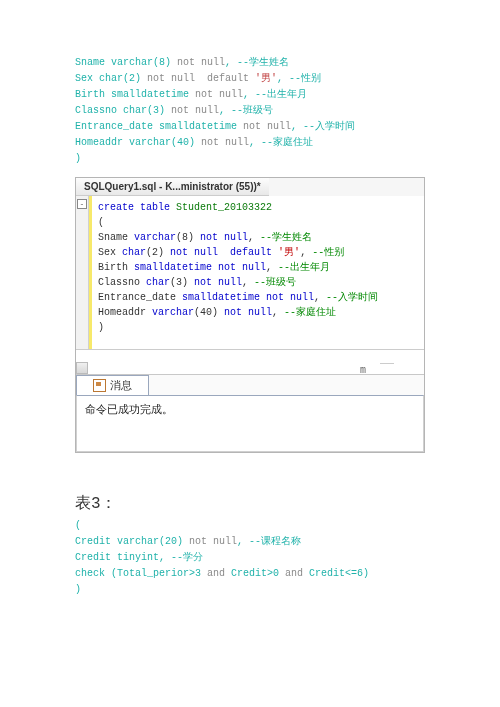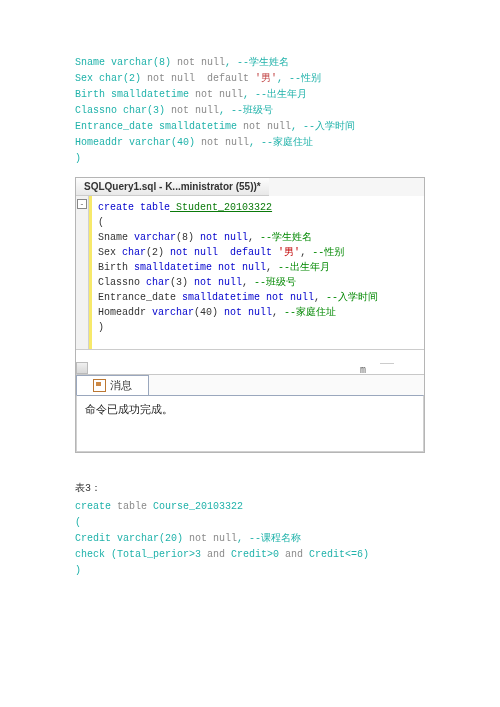--- a/index.html
+++ b/index.html
@@ -62,21 +62,21 @@
     width: 3px;
     background: #f7e96a;
   }
   .editor-code {
     padding: 4px 6px 14px 6px;
     line-height: 1.5;
     flex: 1;
   }
   .editor-code div { white-space: pre; }
   .kw   { color: #0000cc; }
-  .id   { color: #0a7a0a; text-decoration: underline; }
+  .id   { color: #0a7a0a; }
   .cl   { color: #c00000; }
   .cmt  { color: #008800; }
 
   .scroll-region {
     height: 24px;
     border-top: 1px solid #ccc;
     background: #fff;
     position: relative;
   }
   .scroll-thumb-left {
@@ -128,23 +128,23 @@
     border: 1px solid #d0d0d0;
     border-top: 1px solid #9aa7bd;
     padding: 6px 15px 34px 8px;
     background: #fff;
     font-family: "SimSun","MS PGothic",sans-serif;
     font-size: 11px;
     color: #222;
   }
 
   .section-label {
-    margin-top: 28px;
+    margin-top: 40px;
     font-family: Liberation Mono, monospace;
-    font-size: 10px;
+    font-size: 16px;
     color: #333;
   }
 </style>
 </head>
 <body>
 
 <div class="code-listing">
   <div><span class="cyan">Sname </span><span class="cyan">varchar</span><span class="cyan">(8) </span><span class="gray">not null</span><span class="cyan">, </span><span class="cyan">--学生姓名</span></div>
   <div><span class="cyan">Sex </span><span class="cyan">char</span><span class="cyan">(2) </span><span class="gray">not null  default</span><span class="red"> '男'</span><span class="cyan">, </span><span class="cyan">--性别</span></div>
   <div><span class="cyan">Birth </span><span class="cyan">smalldatetime</span><span class="gray"> not null</span><span class="cyan">, </span><span class="cyan">--出生年月</span></div>
@@ -183,18 +183,18 @@
       <span class="msg-icon"></span>
       <span>消息</span>
     </div>
     <div class="msg-body">命令已成功完成。</div>
   </div>
 </div>
 
 <div class="section-label">表3：</div>
 
 <div class="code-listing" style="margin-top:4px">
-  <div><span class="cyan">create</span><span class="gray"> table</span><span class="cyan"> Course_20103322</span></div>
   <div><span class="cyan">(</span></div>
   <div><span class="cyan">Credit </span><span class="cyan">varchar</span><span class="cyan">(20) </span><span class="gray">not null</span><span class="cyan">, </span><span class="cyan">--课程名称</span></div>
+  <div><span class="cyan">Credit </span><span class="cyan">tinyint</span><span class="cyan">, </span><span class="cyan">--学分</span></div>
   <div><span class="cyan">check</span><span class="cyan"> (Total_perior&gt;3 </span><span class="gray">and</span><span class="cyan"> Credit&gt;0 </span><span class="gray">and</span><span class="cyan"> Credit&lt;=6)</span></div>
   <div><span class="cyan">)</span></div>
 </div>
 
 </body></html>

